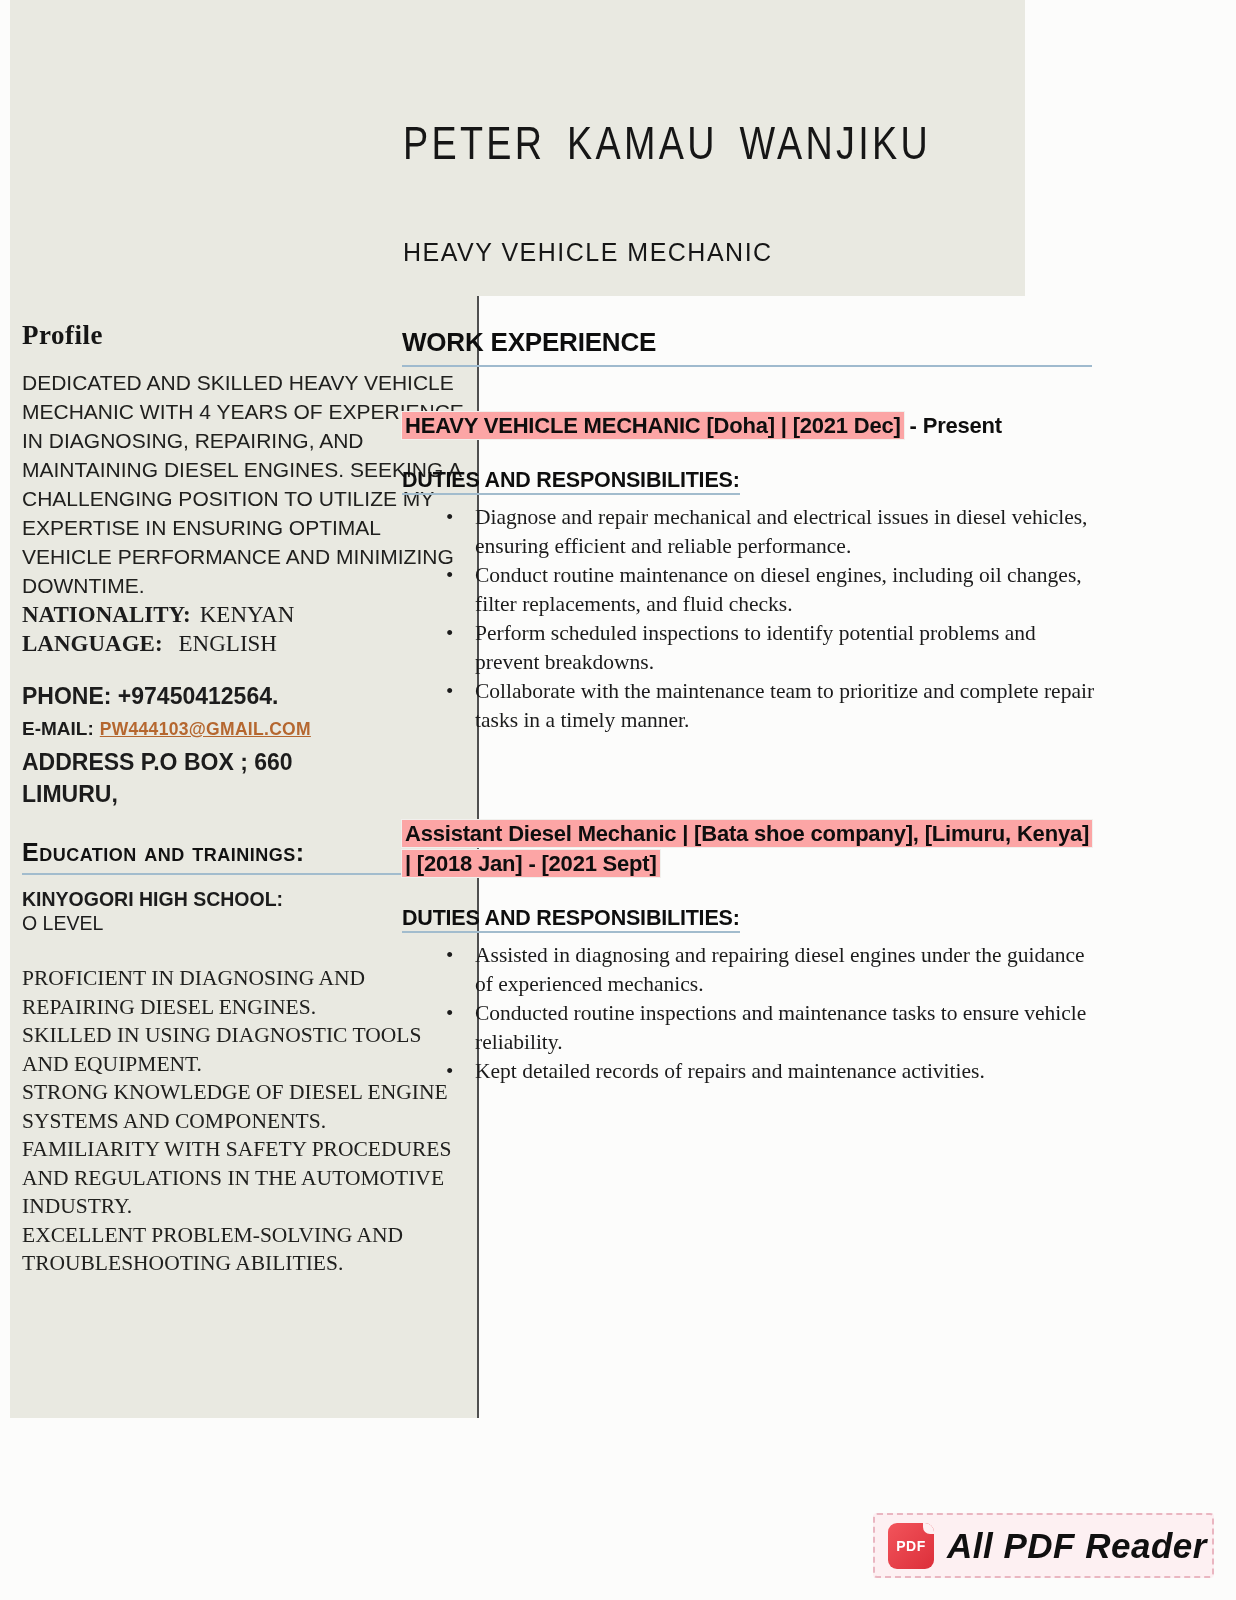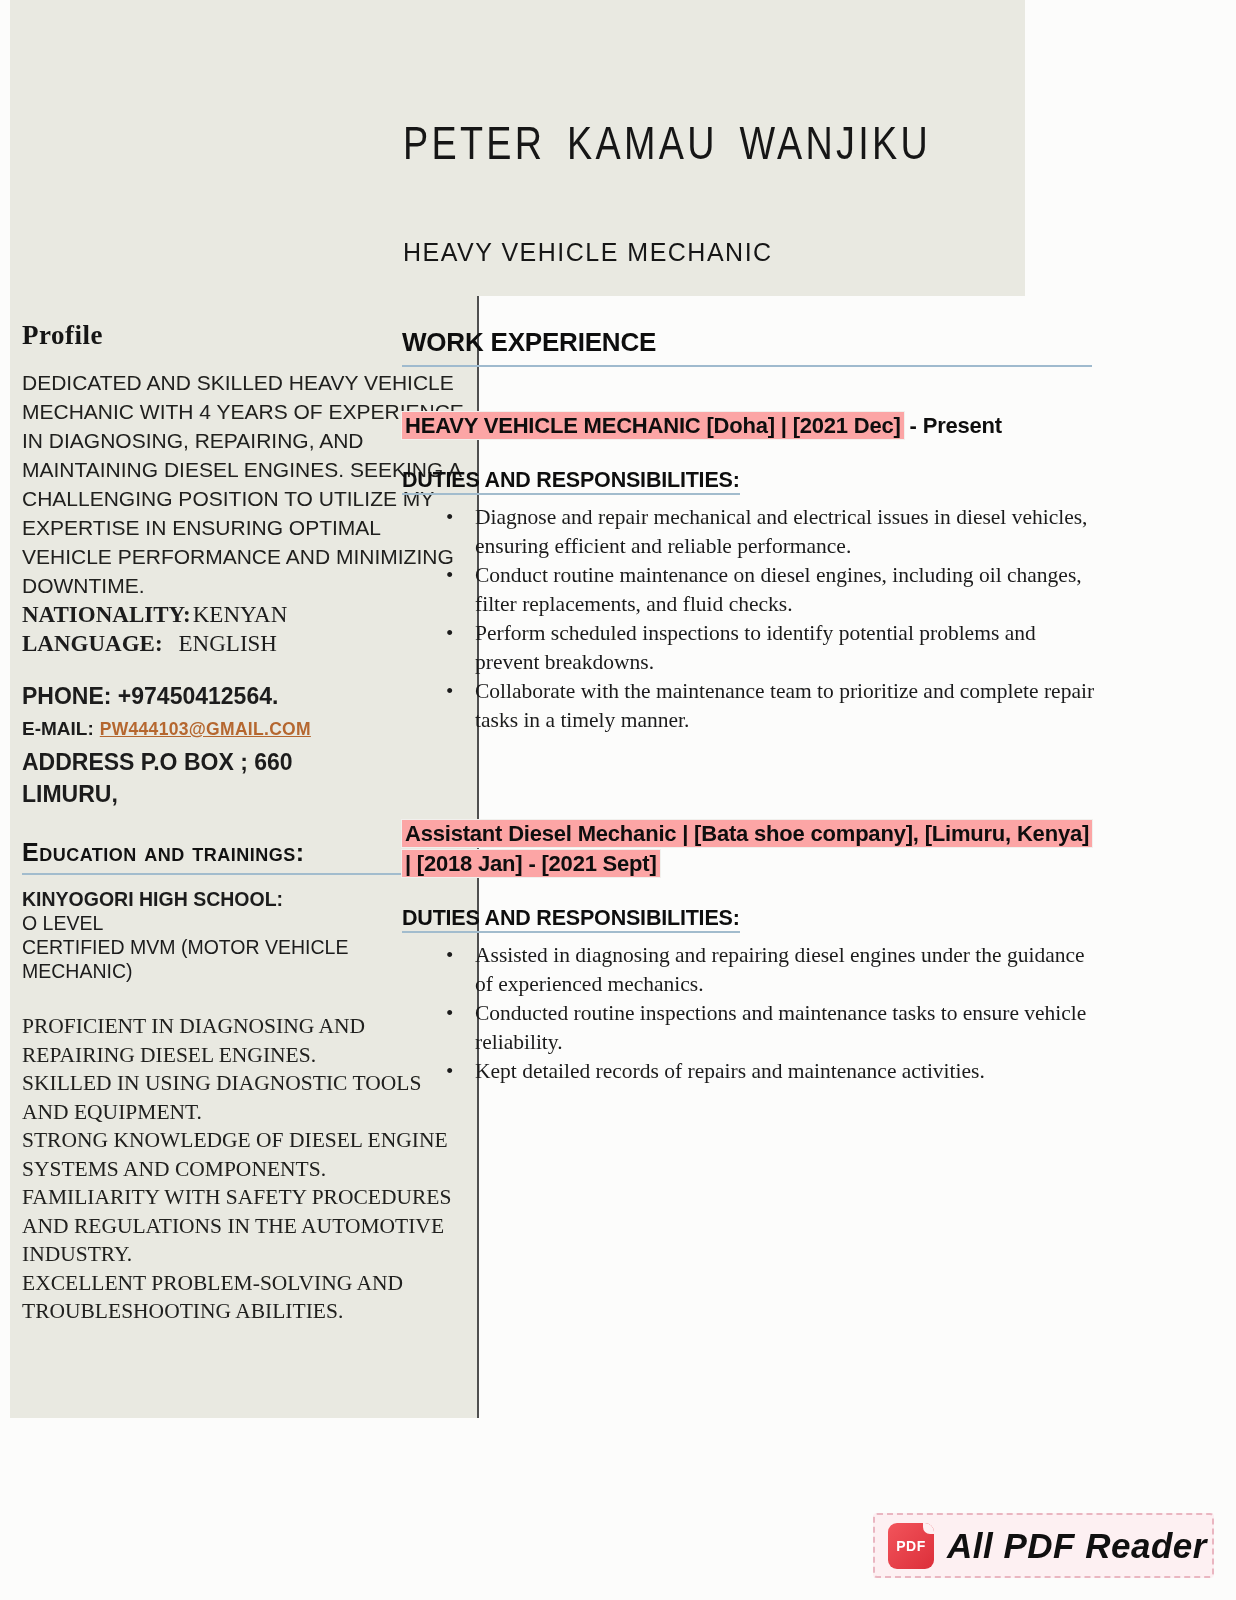--- a/index.html
+++ b/index.html
@@ -18,21 +18,21 @@
   }
   .profile-heading {
     font-family:"Liberation Serif", serif; font-weight:700;
     font-size:27px; letter-spacing:.5px; color:#151515;
   }
   .profile-text {
     margin-top:17px; font-size:21px; line-height:29px; color:#20201e;
   }
   .kv { font-family:"Liberation Serif", serif; font-size:23px; line-height:29px; }
   .kv .kv-label { font-weight:700; }
-  .kv .kv-value { margin-left:2px; }
+  .kv .kv-value { margin-left:9px; }
   .kv.lang .kv-value { margin-left:16px; }
 
   .contact { margin-top:23px; }
   .phone-line { font-weight:700; font-size:23px; line-height:30px; }
   .email-line { margin-top:6px; line-height:24px; }
   .email-label { font-weight:700; font-size:19px; }
   .email-link {
     margin-left:6px; font-weight:700; font-size:17.5px; letter-spacing:.3px;
     color:#b5672f; text-decoration:underline; cursor:pointer;
   }
@@ -137,21 +137,20 @@
         <span class="email-label">E-MAIL:</span><span class="email-link">PW444103@GMAIL.COM</span>
       </div>
       <div class="address-line">ADDRESS P.O BOX ; 660 LIMURU,</div>
     </div>
 
     <div class="edu-heading">Education and trainings:</div>
 
     <div class="edu-block">
       <div class="line-bold">KINYOGORI HIGH SCHOOL:</div>
       <div class="line-reg">O LEVEL</div>
-      <div class="line-reg">CERTIFIED MVM (MOTOR VEHICLE MECHANIC)</div>
     </div>
 
     <div class="skills-text">PROFICIENT IN DIAGNOSING AND REPAIRING DIESEL ENGINES.
 SKILLED IN USING DIAGNOSTIC TOOLS AND EQUIPMENT.
 STRONG KNOWLEDGE OF DIESEL ENGINE SYSTEMS AND COMPONENTS.
 FAMILIARITY WITH SAFETY PROCEDURES AND REGULATIONS IN THE AUTOMOTIVE INDUSTRY.
 EXCELLENT PROBLEM-SOLVING AND TROUBLESHOOTING ABILITIES.</div>
   </div>
 
   <div class="header-band">

